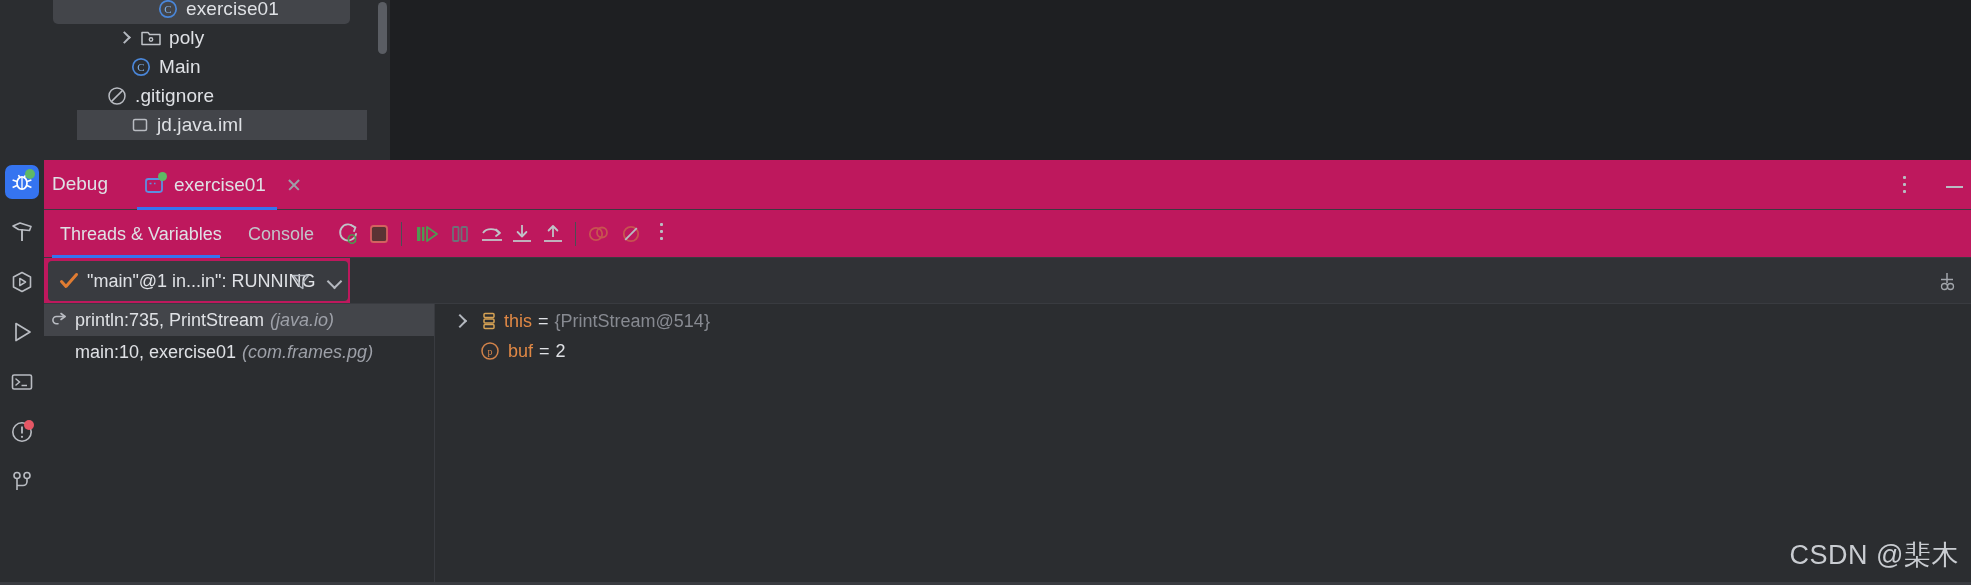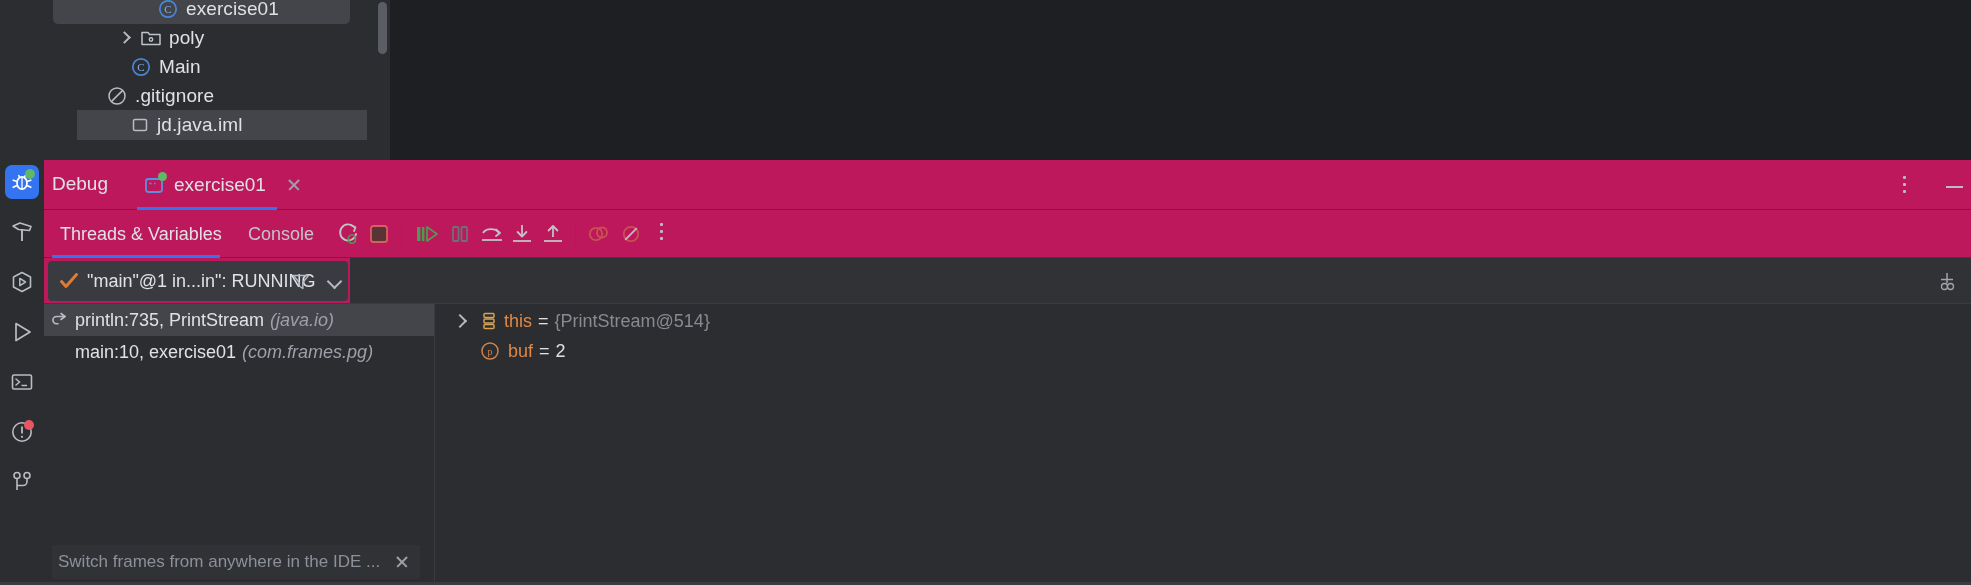--- a/index.html
+++ b/index.html
@@ -433,24 +433,19 @@
                   <text x="10" y="14" font-size="10" fill="#d2834a" text-anchor="middle" font-family="Liberation Serif, serif">p</text>
                 </svg>
             </span>
             <span class="var-name" style="margin-left:8px;">buf</span>
             <span class="var-eq">=</span>
             <span class="var-val-num">2</span>
           </div>
         </div>
       </div>
 
-      <div class="dw-status">
-        <div class="hint-chip">
-          <span class="hint-txt">Switch frames from anywhere in the IDE ...</span>
-          <span class="hint-close"></span>
-        </div>
-      </div>
 
     </div>
   </div>
 
+  <div class="watermark">CSDN @棐木</div>
   <div class="bottom-line"></div>
 </div>
 
 </body></html>

